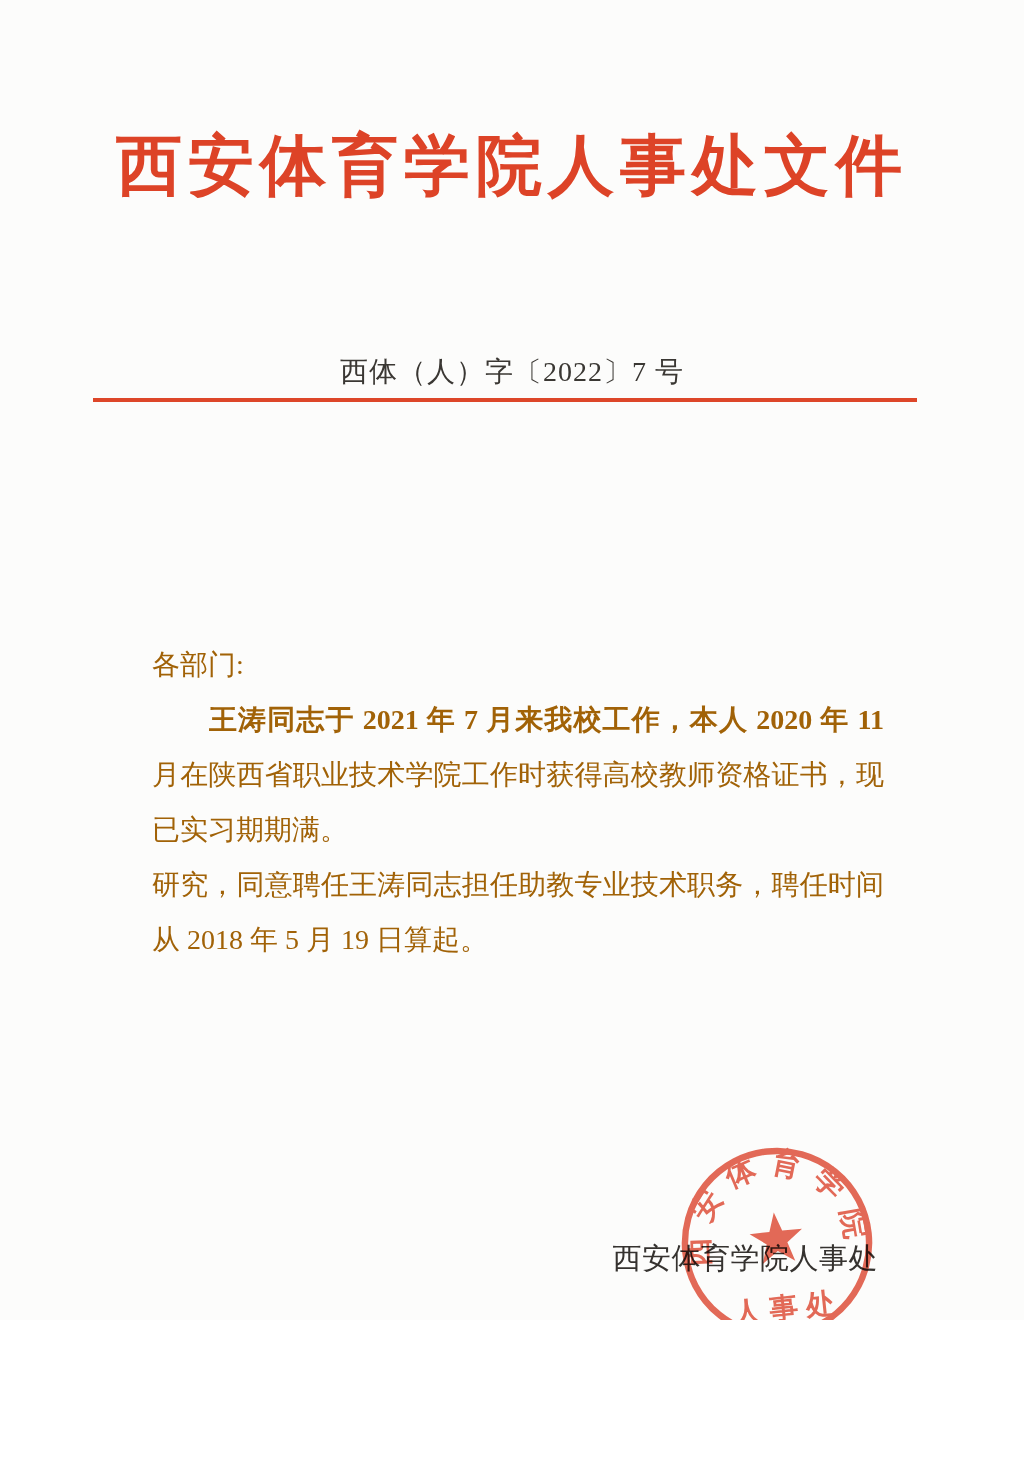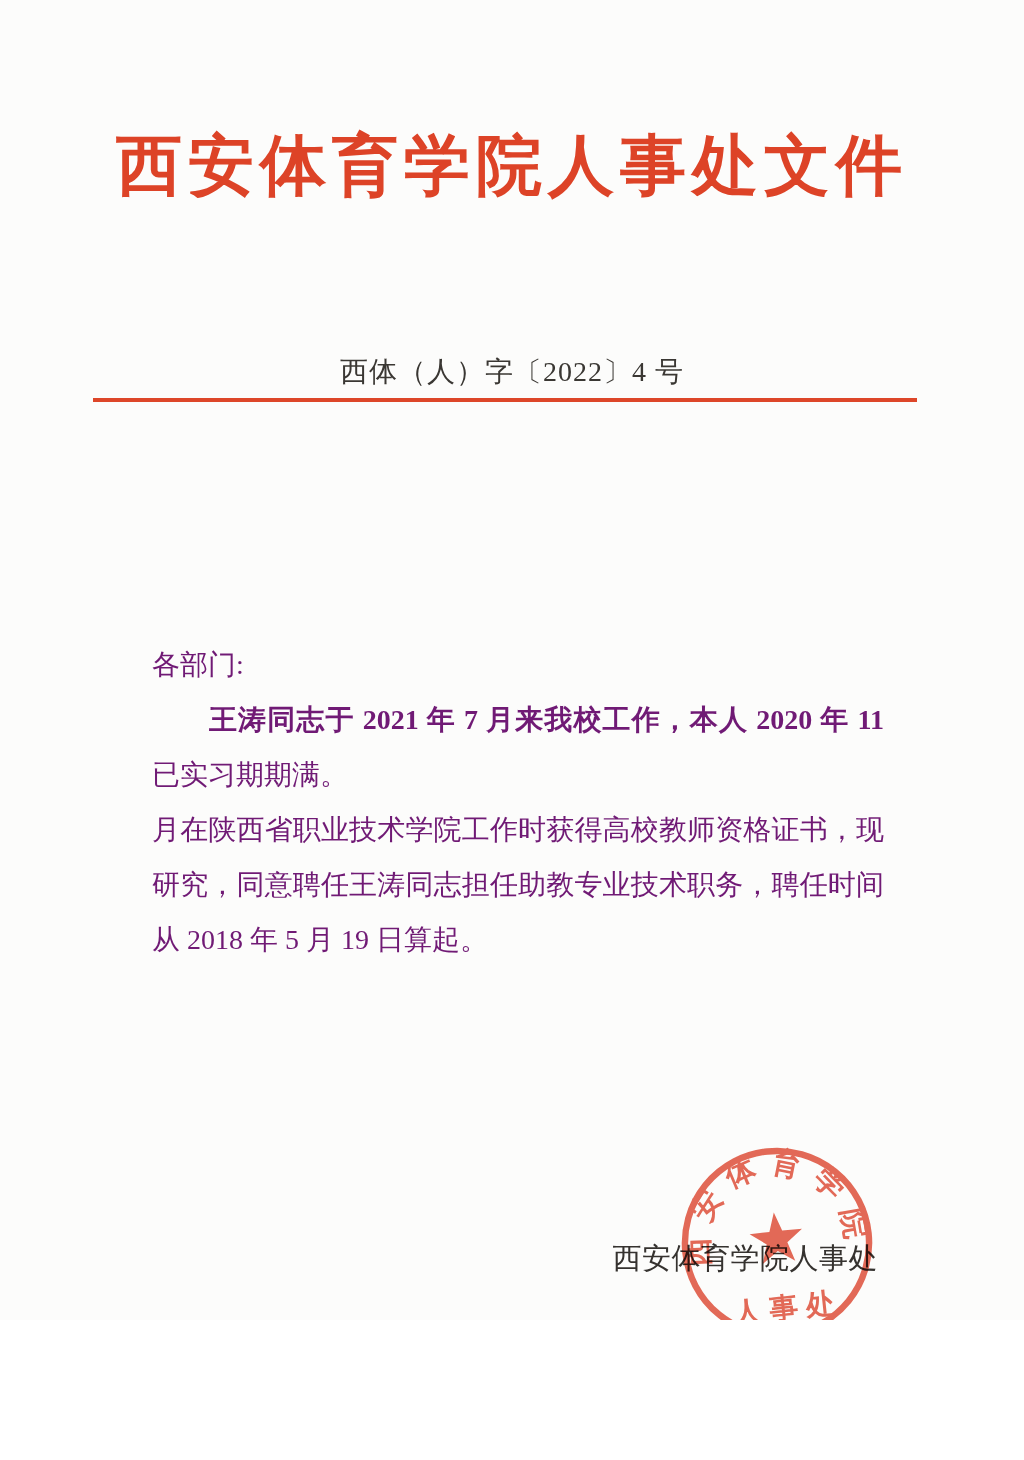--- a/index.html
+++ b/index.html
@@ -58,21 +58,21 @@
     letter-spacing: -1px;
     line-height: 62px;
     color: #1d1b17;
     white-space: nowrap;
   }
   .body-block {
     position: absolute;
     top: 637px;
     left: 152px;
     width: 732px;
-    color: #701a75;
+    color: #a16207;
   }
   .line {
     height: 55px;
     line-height: 55px;
     font-size: 28px;
     white-space: nowrap;
   }
   .line.jf {
     white-space: normal;
     text-align: justify;
@@ -120,30 +120,30 @@
     fill: #e1503a;
   }
 </style>
 </head>
 <body>
 
 <div class="page">
 
   <div class="header-title">西安体育学院人事处文件</div>
 
-  <div class="doc-number">西体（人）字〔2022〕4 号</div>
+  <div class="doc-number">西体（人）字〔2022〕7 号</div>
 
   <div class="red-rule"></div>
 
 
   <div class="body-block">
     <div class="line">各部门:</div>
     <div class="line indent jf">王涛同志于 2021 年 7 月来我校工作，本人 2020 年 11</div>
+    <div class="line jf">月在陕西省职业技术学院工作时获得高校教师资格证书，现</div>
     <div class="line">已实习期期满。</div>
-    <div class="line jf">月在陕西省职业技术学院工作时获得高校教师资格证书，现</div>
     <div class="line jf">研究，同意聘任王涛同志担任助教专业技术职务，聘任时间</div>
     <div class="line">从 2018 年 5 月 19 日算起。</div>
   </div>
 
   <div class="signature-block">
     <div class="signature-org">西安体育学院人事处</div>
   </div>
 
   <svg class="seal" viewBox="0 0 200 200">
     <circle cx="100" cy="100" r="93" fill="none" stroke="#e1503a" stroke-width="6.5"></circle>

